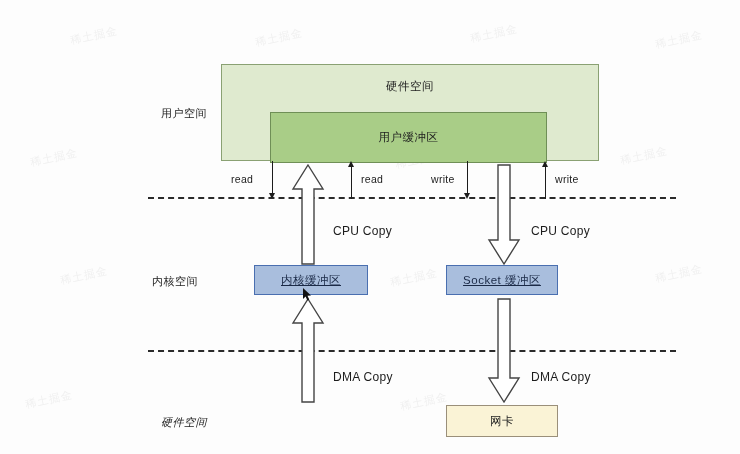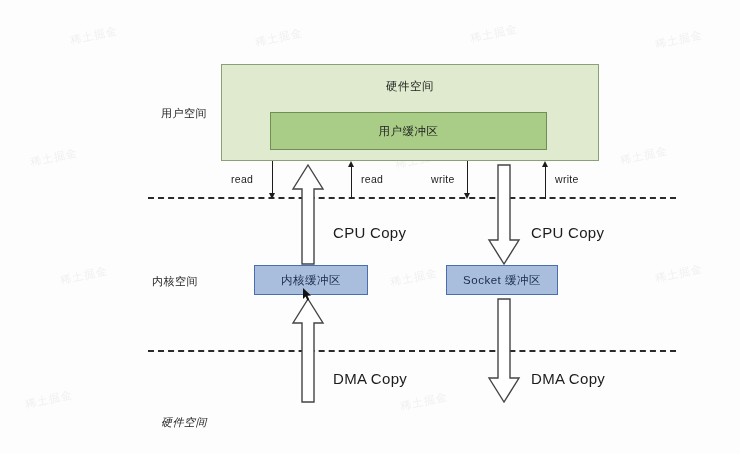--- a/index.html
+++ b/index.html
@@ -74,28 +74,28 @@
     left: 221px; top: 64px;
     width: 378px; height: 97px;
     background: #dfeacf;
     border: 1px solid #8aa173;
     align-items: flex-start;
     justify-content: center;
     padding-top: 14px;
   }
   #user-buffer-box {
     left: 270px; top: 112px;
-    width: 277px; height: 38px;
+    width: 277px; height: 51px;
     background: #a9cd87;
     border: 1px solid #6f8f56;
   }
   .kbuf {
     background: #a9bedd;
     border: 1px solid #4a6fb0;
-    top: 265px; height: 30px;
+    top: 265px; height: 30px; text-decoration: underline;
   }
   #kernel-buffer-box { left: 254px; width: 114px; color:#1b2a47; }
   #socket-buffer-box { left: 446px; width: 112px; color:#1b2a47; }
 
   .hwbox {
     background: #faf3d6;
     border: 1px solid #9a8f7a;
     top: 405px; height: 32px;
   }
   #disk-box  { left: 254px; width: 114px; }
@@ -139,21 +139,21 @@
     white-space: nowrap;
     letter-spacing: 0.3px;
   }
 
   
   .block-arrow { position: absolute; }
   .block-arrow svg { display: block; }
 
   .copy-label {
     position: absolute;
-    font-size: 15px;
+    font-size: 12px;
     color: #1c1c1c;
     white-space: nowrap;
     letter-spacing: 0.3px;
   }
 
   
   #mouse-cursor {
     position: absolute;
     left: 303px; top: 287px;
     width: 9px; height: 13px;
@@ -203,20 +203,23 @@
   <div class="dashed-line" id="dash-user-kernel"></div>
   <div class="dashed-line" id="dash-kernel-hw"></div>
 
   <div class="box kbuf" id="kernel-buffer-box">
     <span>内核缓冲区</span>
   </div>
   <div class="box kbuf" id="socket-buffer-box">
     <span>Socket 缓冲区</span>
   </div>
 
+  <div class="box hwbox" id="nic-box">
+    <span>网卡</span>
+  </div>
 
   <div class="thin-arrow down" style="left:268px; top:161px; height:38px;">
     <div class="shaft"></div>
       <div class="head"></div>
   </div>
   <div class="op-label" style="left:231px; top:173px;">read</div>
 
   <div class="thin-arrow up" style="left:347px; top:161px; height:38px;">
     <div class="shaft"></div>
       <div class="head"></div>

